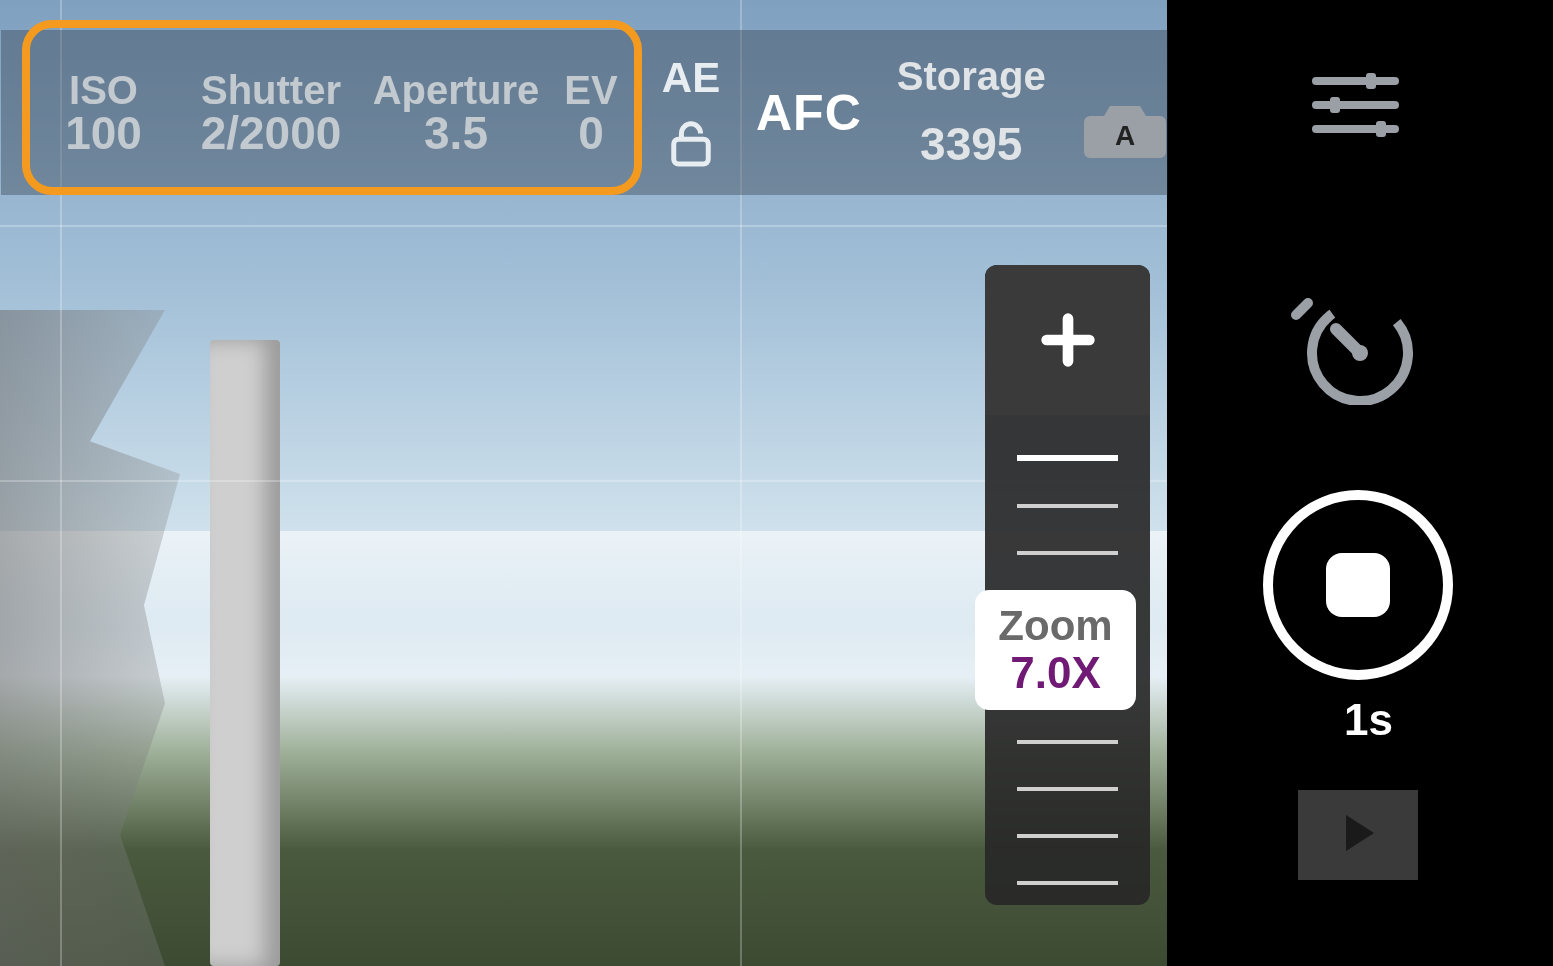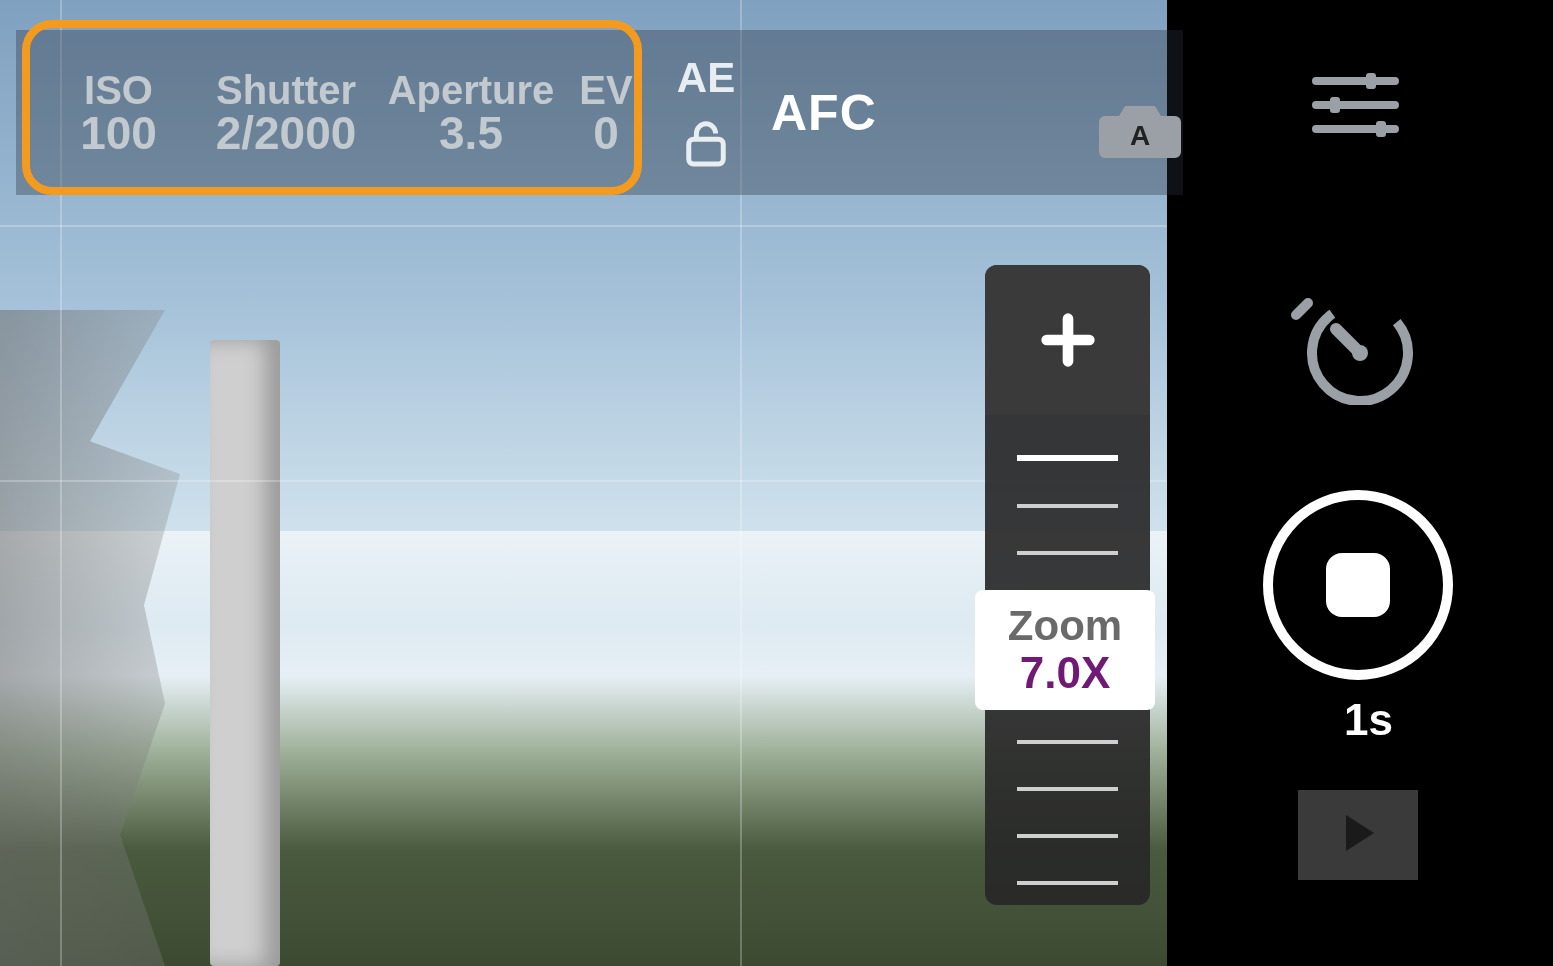--- a/index.html
+++ b/index.html
@@ -20,21 +20,21 @@
   .feed::before{content:"";position:absolute;left:0;right:0;top:55%;height:10%;background:linear-gradient(to bottom,rgba(255,255,255,.6),rgba(255,255,255,0));} 
   .tower{position:absolute;left:0;top:310px;width:300px;height:656px;
     background:linear-gradient(to right,rgba(110,110,110,.55),rgba(140,140,140,.25) 70%,rgba(0,0,0,0));
     clip-path:polygon(0 0,55% 0,30% 20%,60% 25%,48% 45%,55% 60%,40% 80%,55% 100%,0 100%);
   }
   .pole{position:absolute;left:210px;top:340px;width:70px;height:626px;background:#cfcfcf;border-radius:4px;box-shadow:inset -15px 0 20px rgba(0,0,0,.25);}
   .grid-line-h{position:absolute;left:0;width:1167px;height:2px;background:rgba(255,255,255,.25);}
   .grid-line-v{position:absolute;top:0;height:966px;width:2px;background:rgba(255,255,255,.25);}
 
   
-  .topbar{position:absolute;left:16px;top:30px;width:1167px;height:165px;background:rgba(40,50,60,.35);display:flex;align-items:center;}
+  .topbar{position:absolute;left:1px;top:30px;width:1167px;height:165px;background:rgba(40,50,60,.35);display:flex;align-items:center;}
   .highlight-box{position:absolute;left:22px;top:20px;width:620px;height:175px;border:8px solid #f39a1f;border-radius:30px;box-sizing:border-box;pointer-events:none;}
   .metric{display:flex;flex-direction:column;align-items:center;justify-content:center;}
   .metric .label{color:#c2c9cf;font-weight:700;font-size:40px;line-height:1;}
   .metric .value{color:#c2c9cf;font-weight:700;font-size:46px;line-height:1;}
   .metric-iso{width:105px;margin-left:50px;}
   .metric-shutter{width:190px;margin-left:20px;}
   .metric-aperture{width:180px;margin-left:0;}
   .metric-ev{width:70px;margin-left:10px;justify-content:flex-end;}
   .ae-group{display:flex;flex-direction:column;align-items:center;justify-content:center;margin-left:30px;width:70px;}
   .ae-group .label{color:#e8edf1;font-weight:700;font-size:42px;}
@@ -44,21 +44,21 @@
   .storage .value{color:#e0e4e7;font-weight:700;font-size:46px;margin-top:18px;}
   .camera-badge{position:absolute;left:1083px;top:70px;width:82px;height:62px;}
 
   
   .zoom-panel{position:absolute;left:985px;top:265px;width:165px;height:640px;background:rgba(40,40,40,.92);border-radius:12px;}
   .zoom-plus{position:absolute;left:0;top:0;right:0;height:150px;background:#3a3a3a;border-radius:12px 12px 0 0;display:flex;align-items:center;justify-content:center;}
   .zoom-plus svg{width:64px;height:64px;}
   .zoom-ticks{position:absolute;left:32px;right:32px;top:190px;bottom:20px;display:flex;flex-direction:column;justify-content:space-between;}
   .zoom-ticks span{display:block;height:4px;background:#cfcfcf;}
   .zoom-ticks span:nth-child(1){height:6px;background:#fff;}
-  .zoom-indicator{position:absolute;left:-10px;top:325px;width:180px;height:120px;background:#fff;border-radius:8px;display:flex;flex-direction:column;align-items:center;justify-content:center;}
+  .zoom-indicator{position:absolute;left:-10px;top:325px;width:161px;height:120px;background:#fff;border-radius:14px;display:flex;flex-direction:column;align-items:center;justify-content:center;}
   .zoom-indicator .zl{color:#6a6a6a;font-weight:700;font-size:42px;line-height:1;}
   .zoom-indicator .zv{color:#701a75;font-weight:700;font-size:44px;line-height:1;margin-top:4px;}
 
   
   .sidebar{position:absolute;right:0;top:0;width:368px;height:966px;background:#000;}
   .sb-settings{position:absolute;right:150px;top:65px;width:95px;height:80px;}
   .sb-timer{position:absolute;right:130px;top:285px;width:135px;height:120px;}
   .sb-shutter{position:absolute;right:100px;top:490px;width:190px;height:190px;}
   .sb-shutter .ring{position:absolute;inset:0;border:10px solid #fff;border-radius:50%;}
   .sb-shutter .core{position:absolute;left:63px;top:63px;width:64px;height:64px;background:#fff;border-radius:16px;}
@@ -102,20 +102,24 @@
       <span style="margin-top:16px;">
         <svg width="46" height="50" viewBox="0 0 24 26" fill="none">
           <rect x="3" y="11" width="18" height="13" rx="2.5" stroke="#e8edf1" stroke-width="2.6"></rect>
           <path d="M7 11 V8 a5 5 0 0 1 10 0" stroke="#e8edf1" stroke-width="2.6" fill="none"></path>
         </svg>
       </span>
     </div>
 
     <div class="afc">AFC</div>
 
+    <div class="storage">
+      <span class="label">Storage</span>
+      <span class="value">3395</span>
+    </div>
 
     <div class="camera-badge">
       <svg width="82" height="62" viewBox="0 0 82 62">
         <path d="M6 16 h14 l6 -10 h30 l6 10 h14 a6 6 0 0 1 6 6 v30 a6 6 0 0 1 -6 6 H6 a6 6 0 0 1 -6 -6 V22 a6 6 0 0 1 6 -6 z" fill="#9aa0a6"></path>
         <text x="41" y="45" text-anchor="middle" font-family="Arial" font-weight="900" font-size="28" fill="#222">A</text>
       </svg>
     </div>
   </div>
 
   <div class="highlight-box"></div>

